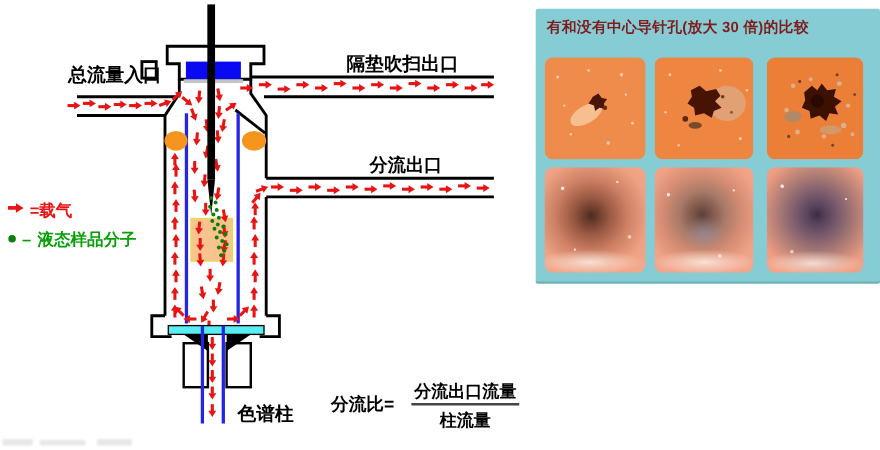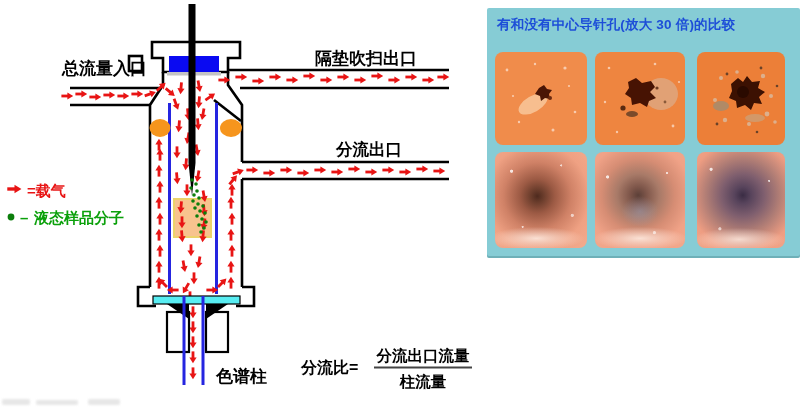--- a/index.html
+++ b/index.html
@@ -7,21 +7,21 @@
        font-family:"Liberation Sans", sans-serif;position:relative;}
   #stage{position:absolute;left:0;top:0;width:800px;height:409px;}
 
   
   #diagram-svg{position:absolute;left:0;top:0;}
 
   
   .panel{position:absolute;left:487px;top:8px;width:313px;height:250px;
          background:#86ccd5;border-radius:2px;box-shadow:inset 0 -2px 0 rgba(40,90,100,.25);}
   .panel-title{position:absolute;left:10px;top:8px;width:295px;
-               font-size:13.5px;font-weight:bold;color:#1d4ed8;letter-spacing:.2px;}
+               font-size:13.5px;font-weight:bold;color:#7f1d1d;letter-spacing:.2px;}
   .photo{position:absolute;border-radius:8px;overflow:hidden;}
   .c1{left:8px;width:92px;}  .c2{left:108px;width:90px;} .c3{left:210px;width:88px;}
   .r1{top:44px;height:93px;} .r2{top:144px;height:96px;}
   .photo svg{display:block;width:100%;height:100%;}
 
   
   .ph4{background:
     radial-gradient(3px 3px at 18% 20%, rgba(255,255,255,.8) 40%, transparent 65%),
     radial-gradient(2px 2px at 72% 14%, rgba(255,255,255,.7) 40%, transparent 65%),
     radial-gradient(3px 3px at 84% 66%, rgba(255,255,255,.6) 40%, transparent 65%),

